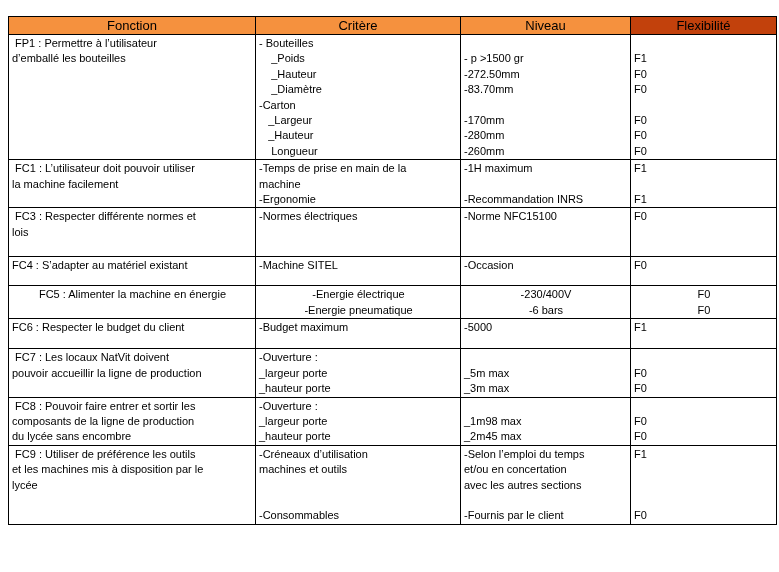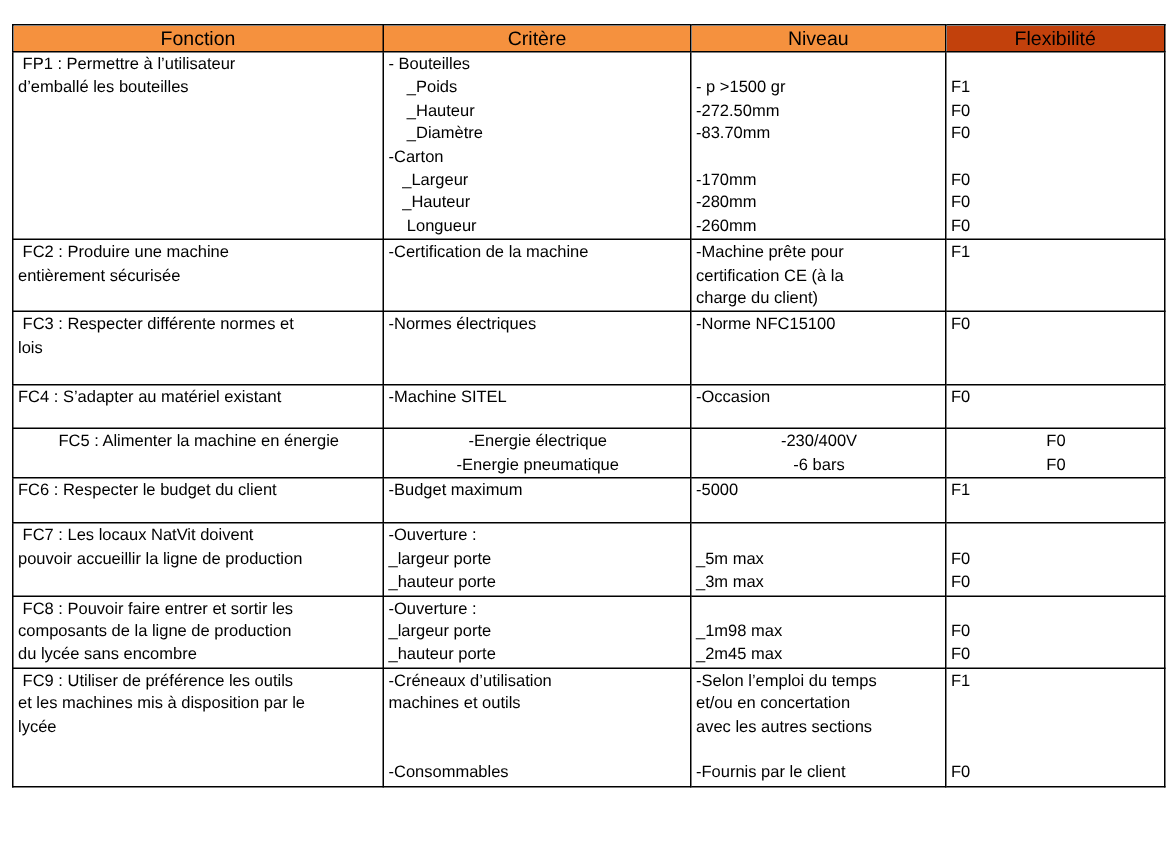--- a/index.html
+++ b/index.html
@@ -108,27 +108,31 @@
             <td>
 F1
 F0
 F0
 
 F0
 F0
 F0</td>
           </tr>
           <tr>
-            <td> FC2 : Produire une machine
-entièrement sécurisée</td>
-            <td>-Certification de la machine</td>
-            <td>-Machine prête pour
-certification CE (à la
-charge du client)</td>
-            <td>F1</td>
+            <td> FC1 : L’utilisateur doit pouvoir utiliser
+la machine facilement</td>
+            <td>-Temps de prise en main de la
+machine
+-Ergonomie</td>
+            <td>-1H maximum
+
+-Recommandation INRS</td>
+            <td>F1
+
+F1</td>
           </tr>
           <tr>
             <td> FC3 : Respecter différente normes et
 lois</td>
             <td>-Normes électriques</td>
             <td>-Norme NFC15100</td>
             <td>F0</td>
           </tr>
           <tr>
             <td>FC4 : S’adapter au matériel existant</td>

